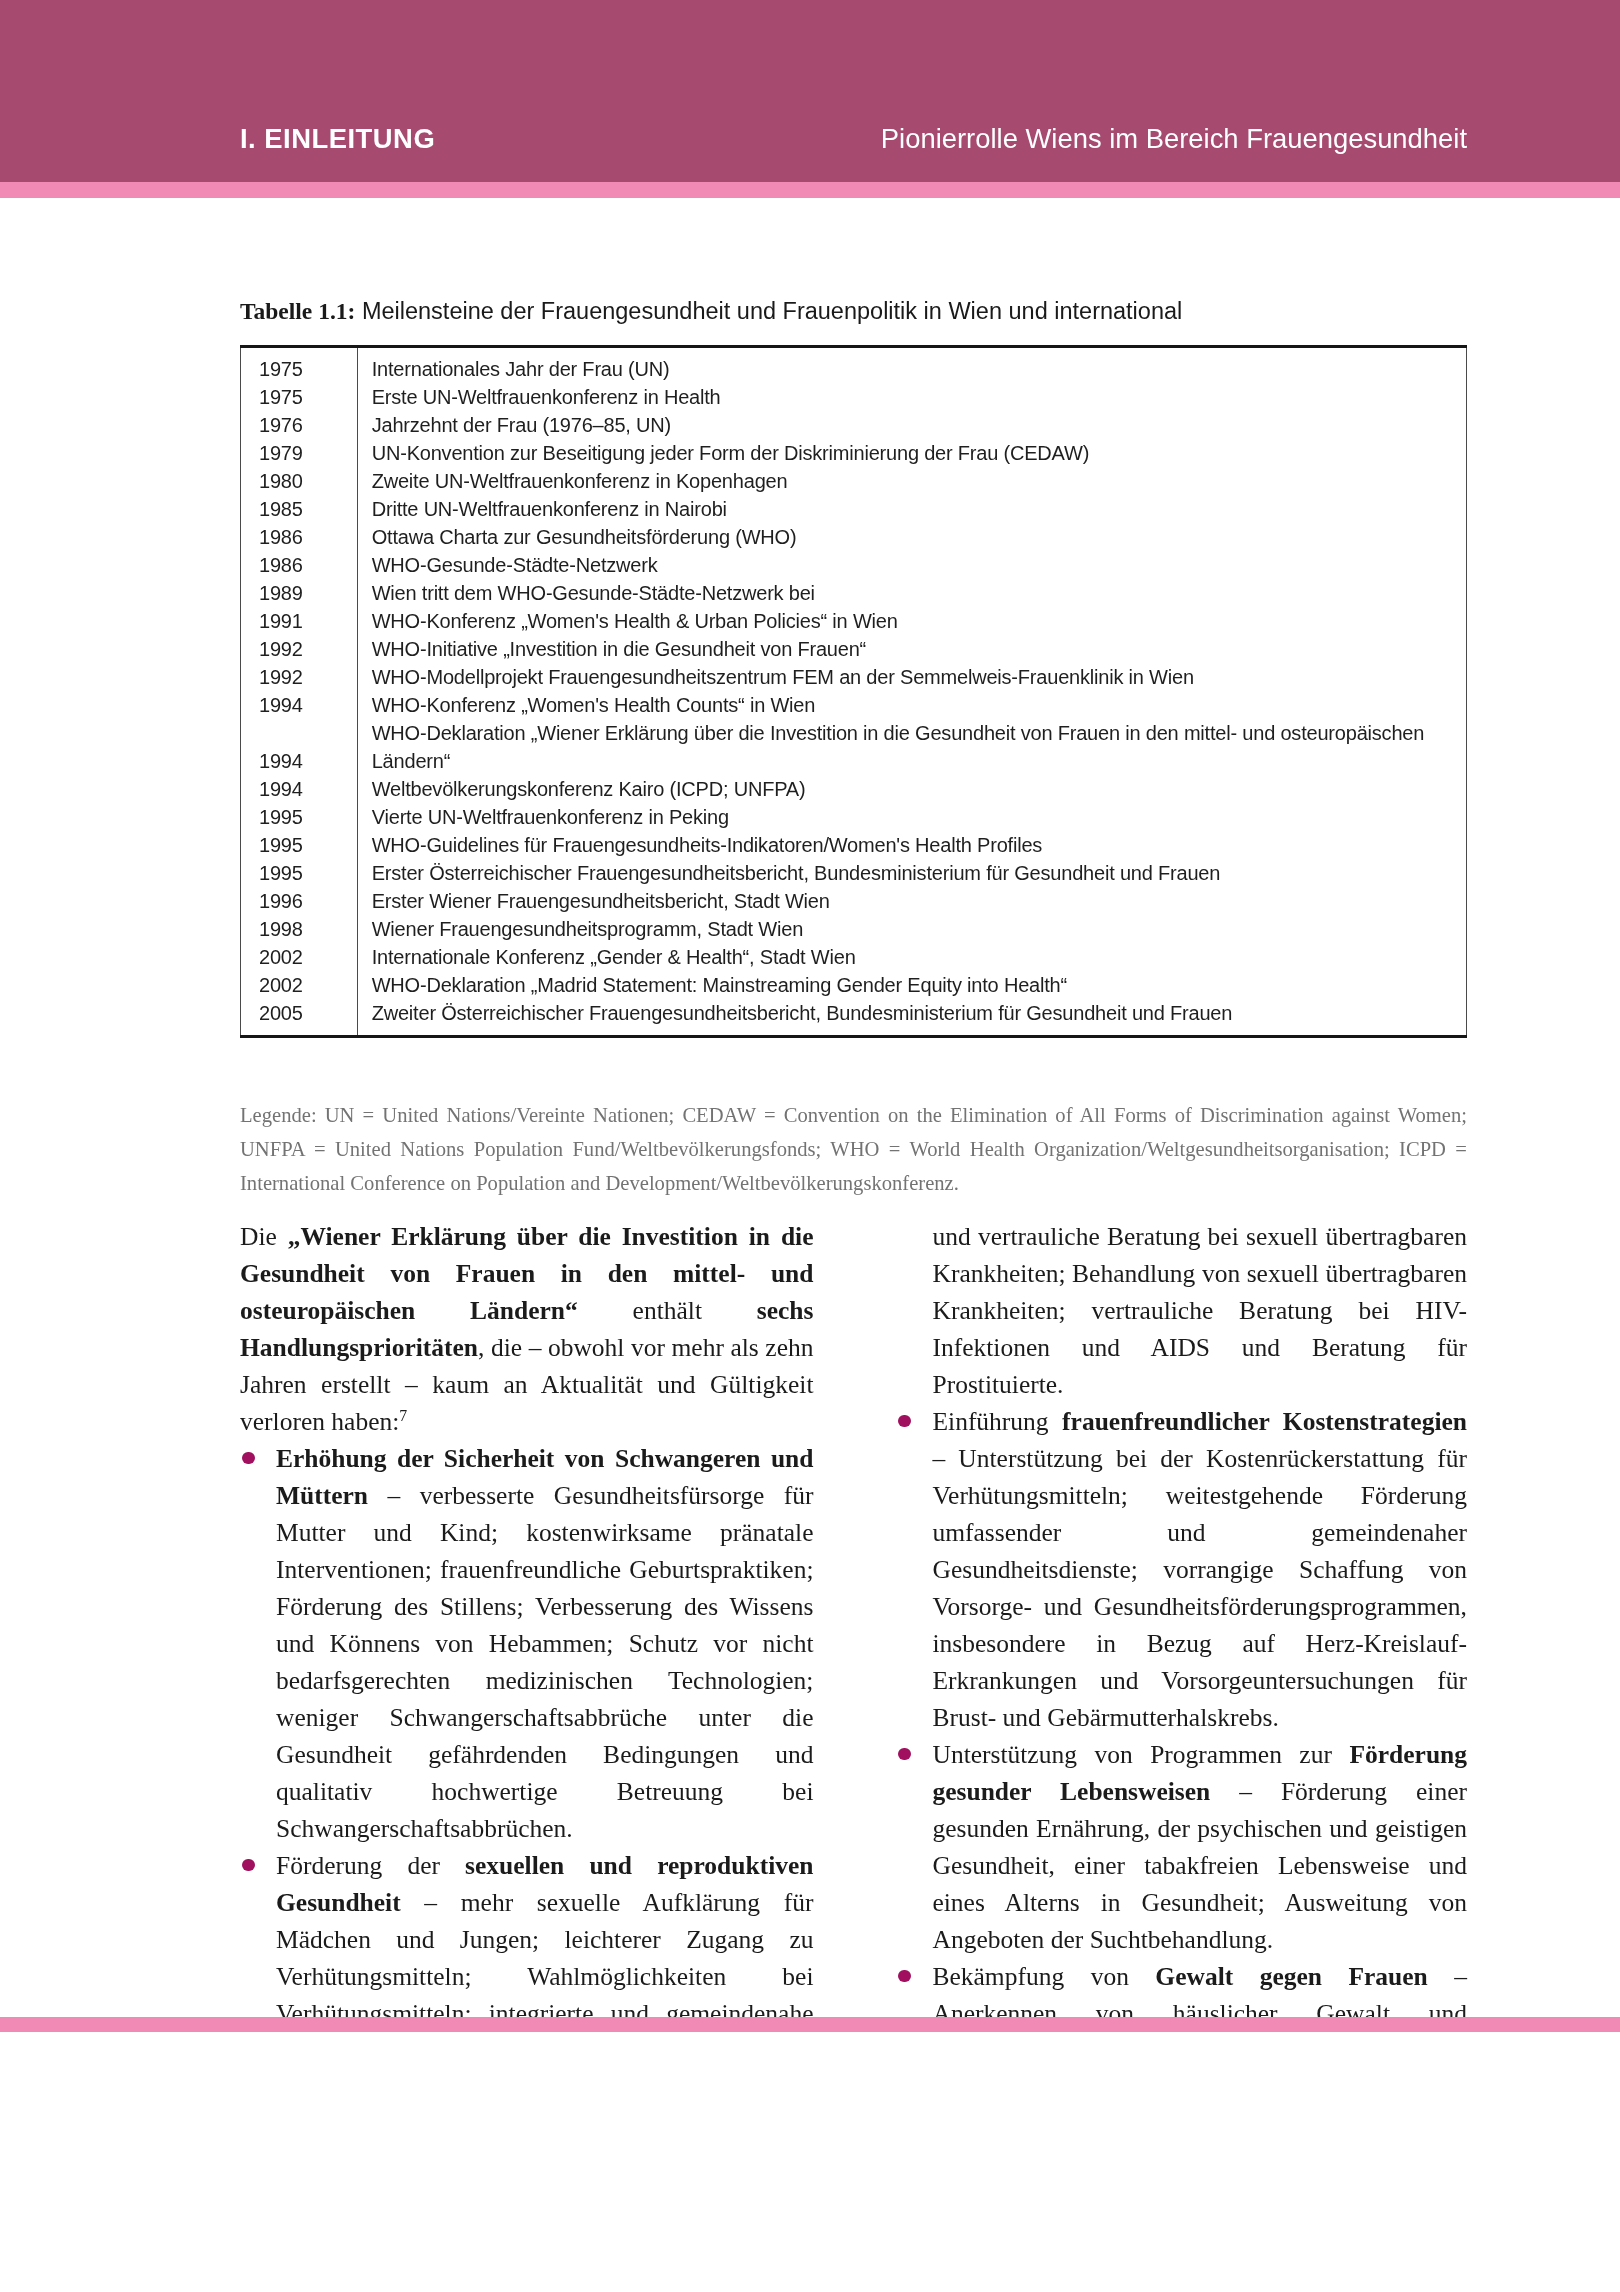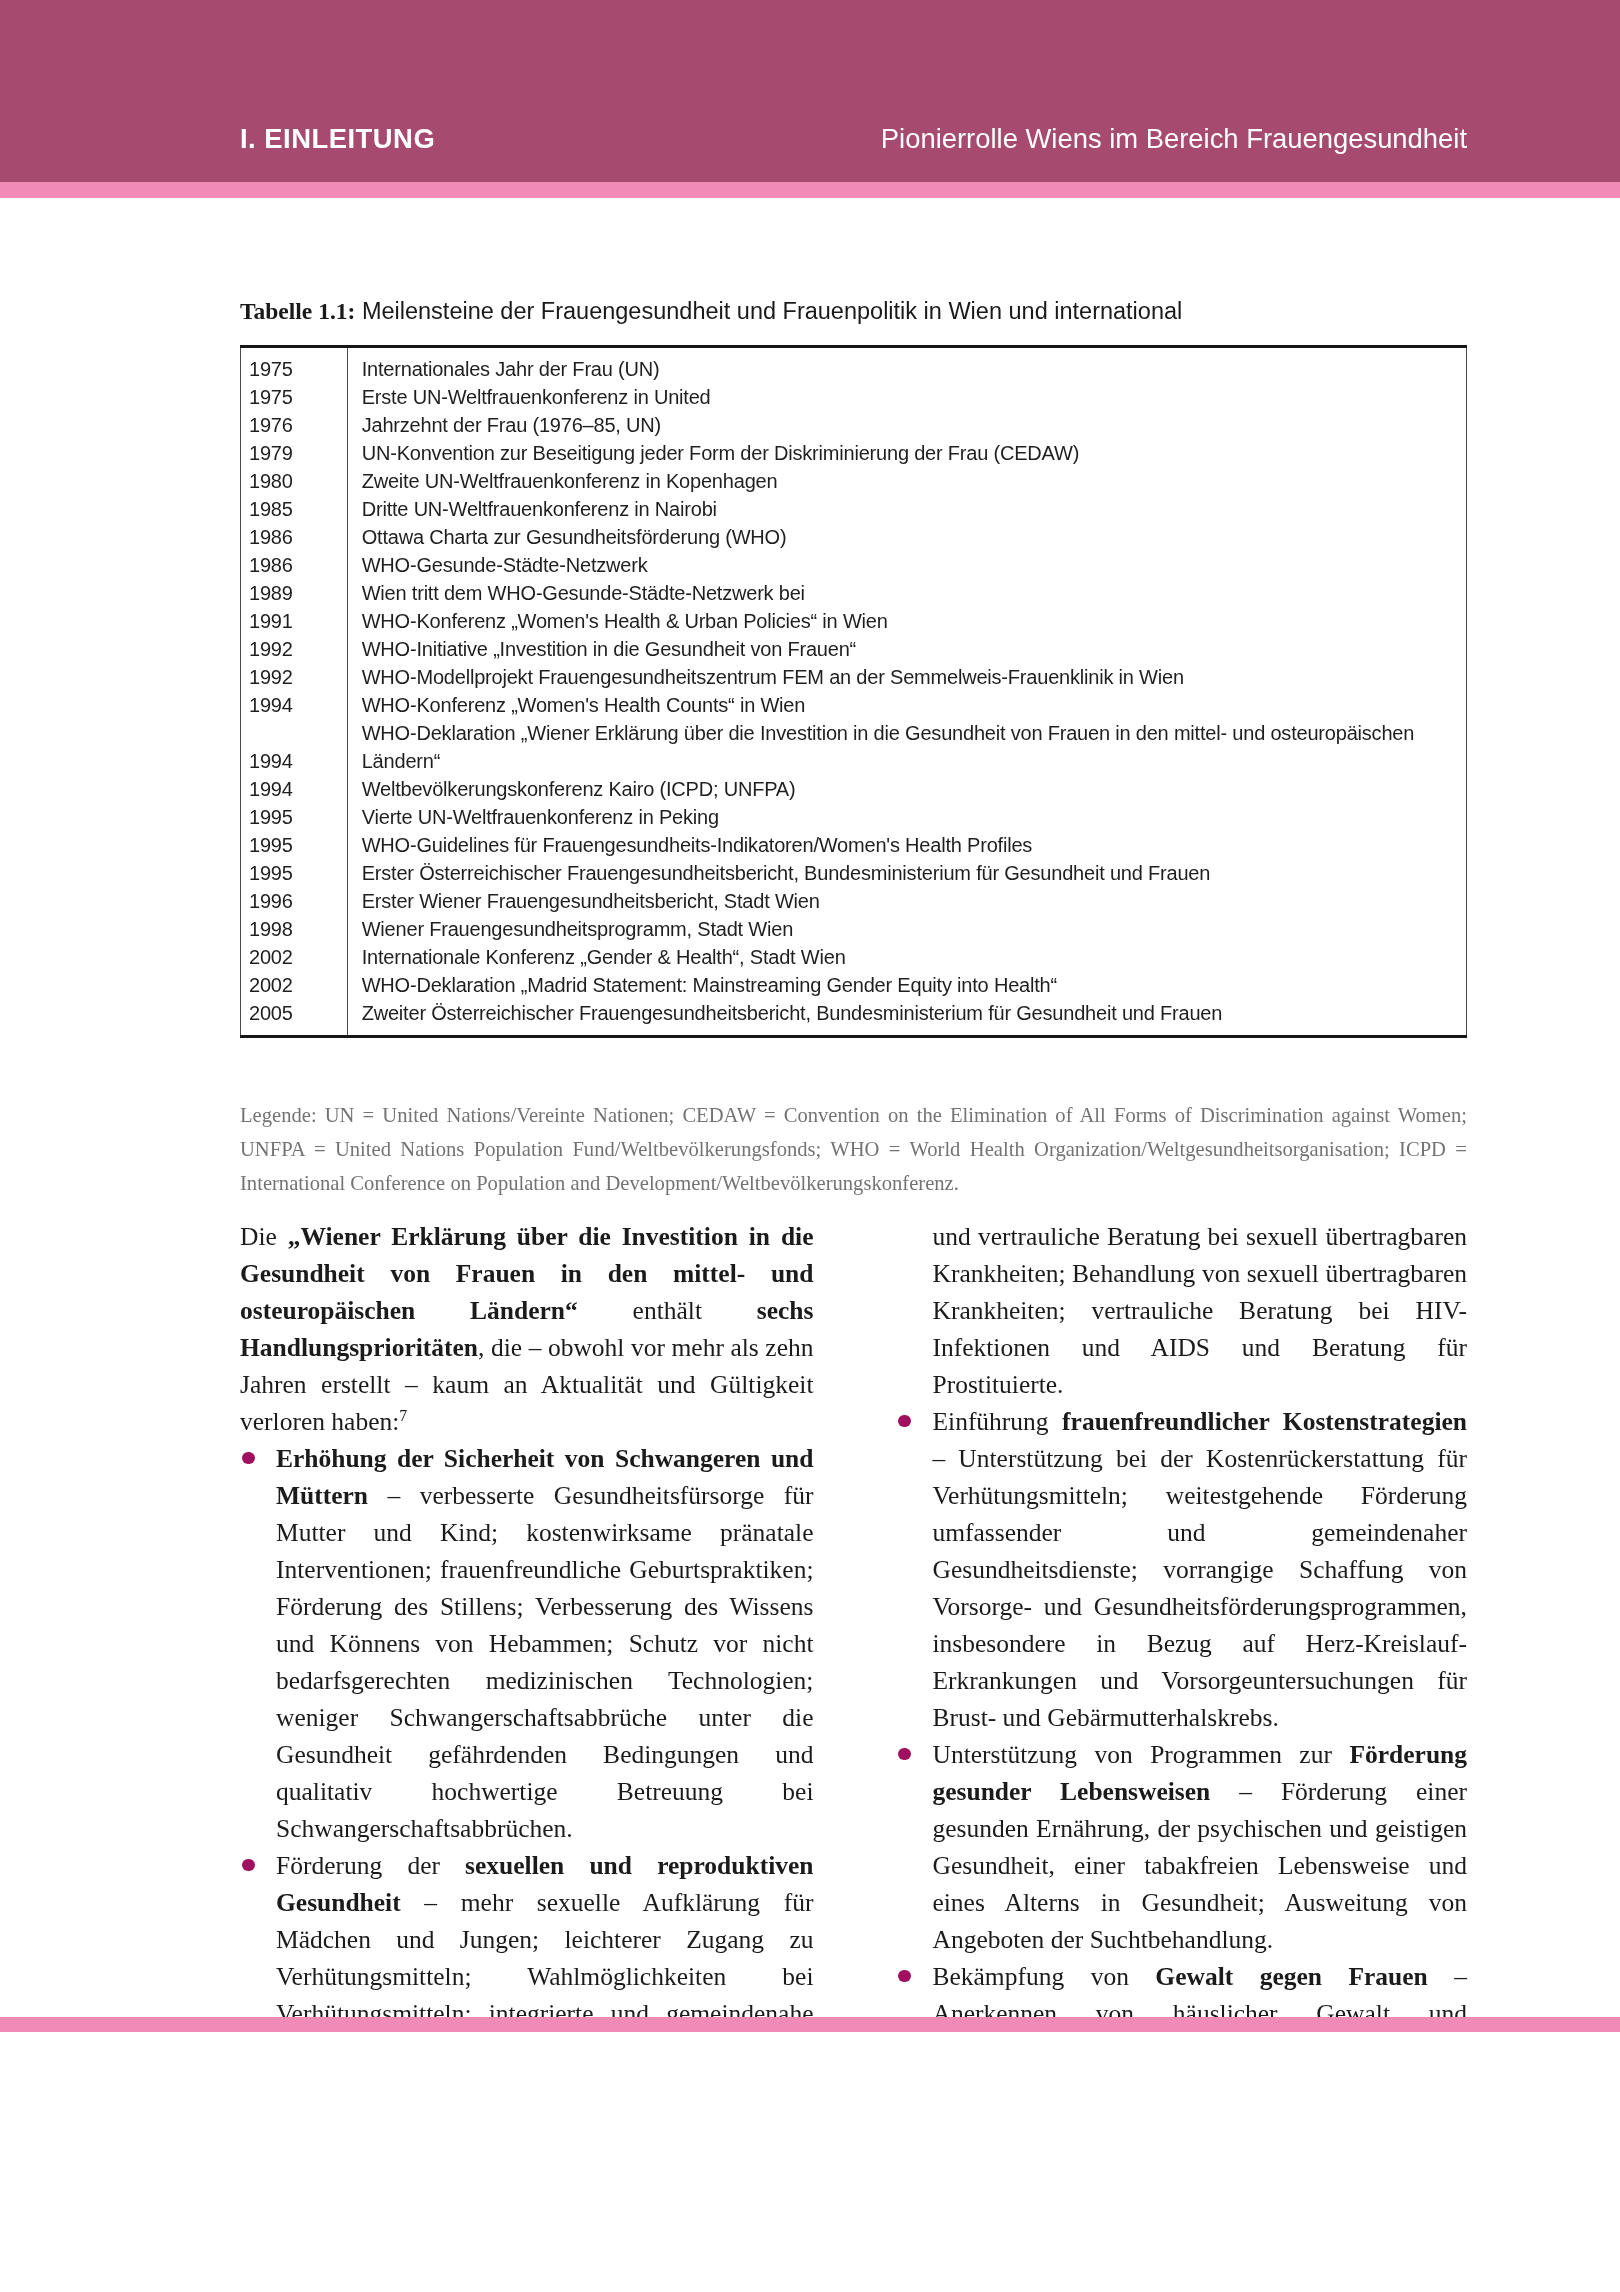--- a/index.html
+++ b/index.html
@@ -38,21 +38,21 @@
   
   #milestones { top:345px; }
   table.milestones {
     width:1227px; border-collapse:collapse;
     border-top:3.9px solid #161616; border-bottom:3.9px solid #161616;
     border-left:1px solid #4a4a4a; border-right:1px solid #4a4a4a;
     font-size:20px; letter-spacing:-0.2px; color:#1f1f1f;
   }
   table.milestones td { line-height:28px; padding:0; }
   table.milestones td.year {
-    width:98px; vertical-align:bottom; padding-left:8px;
+    width:98px; vertical-align:bottom; padding-left:18px;
     border-right:1px solid #4a4a4a;
     margin-top:48px;
   }
   table.milestones td.event { vertical-align:top; padding-left:13.7px; padding-right:9.8px; }
   table.milestones tr:first-child td { padding-top:6.9px; }
   table.milestones tr:last-child td  { padding-bottom:7.8px; }
   
   #legend {
     top:1098px;
     font-family:"Liberation Serif", serif;
@@ -102,21 +102,21 @@
 
   <div class="content" id="milestones">
     <table class="milestones">
       <tbody>
           <tr>
             <td class="year">1975</td>
             <td class="event">Internationales Jahr der Frau (UN)</td>
           </tr>
           <tr>
             <td class="year">1975</td>
-            <td class="event">Erste UN-Weltfrauenkonferenz in United</td>
+            <td class="event">Erste UN-Weltfrauenkonferenz in Health</td>
           </tr>
           <tr>
             <td class="year">1976</td>
             <td class="event">Jahrzehnt der Frau (1976–85, UN)</td>
           </tr>
           <tr>
             <td class="year">1979</td>
             <td class="event">UN-Konvention zur Beseitigung jeder Form der Diskriminierung der Frau (CEDAW)</td>
           </tr>
           <tr>

